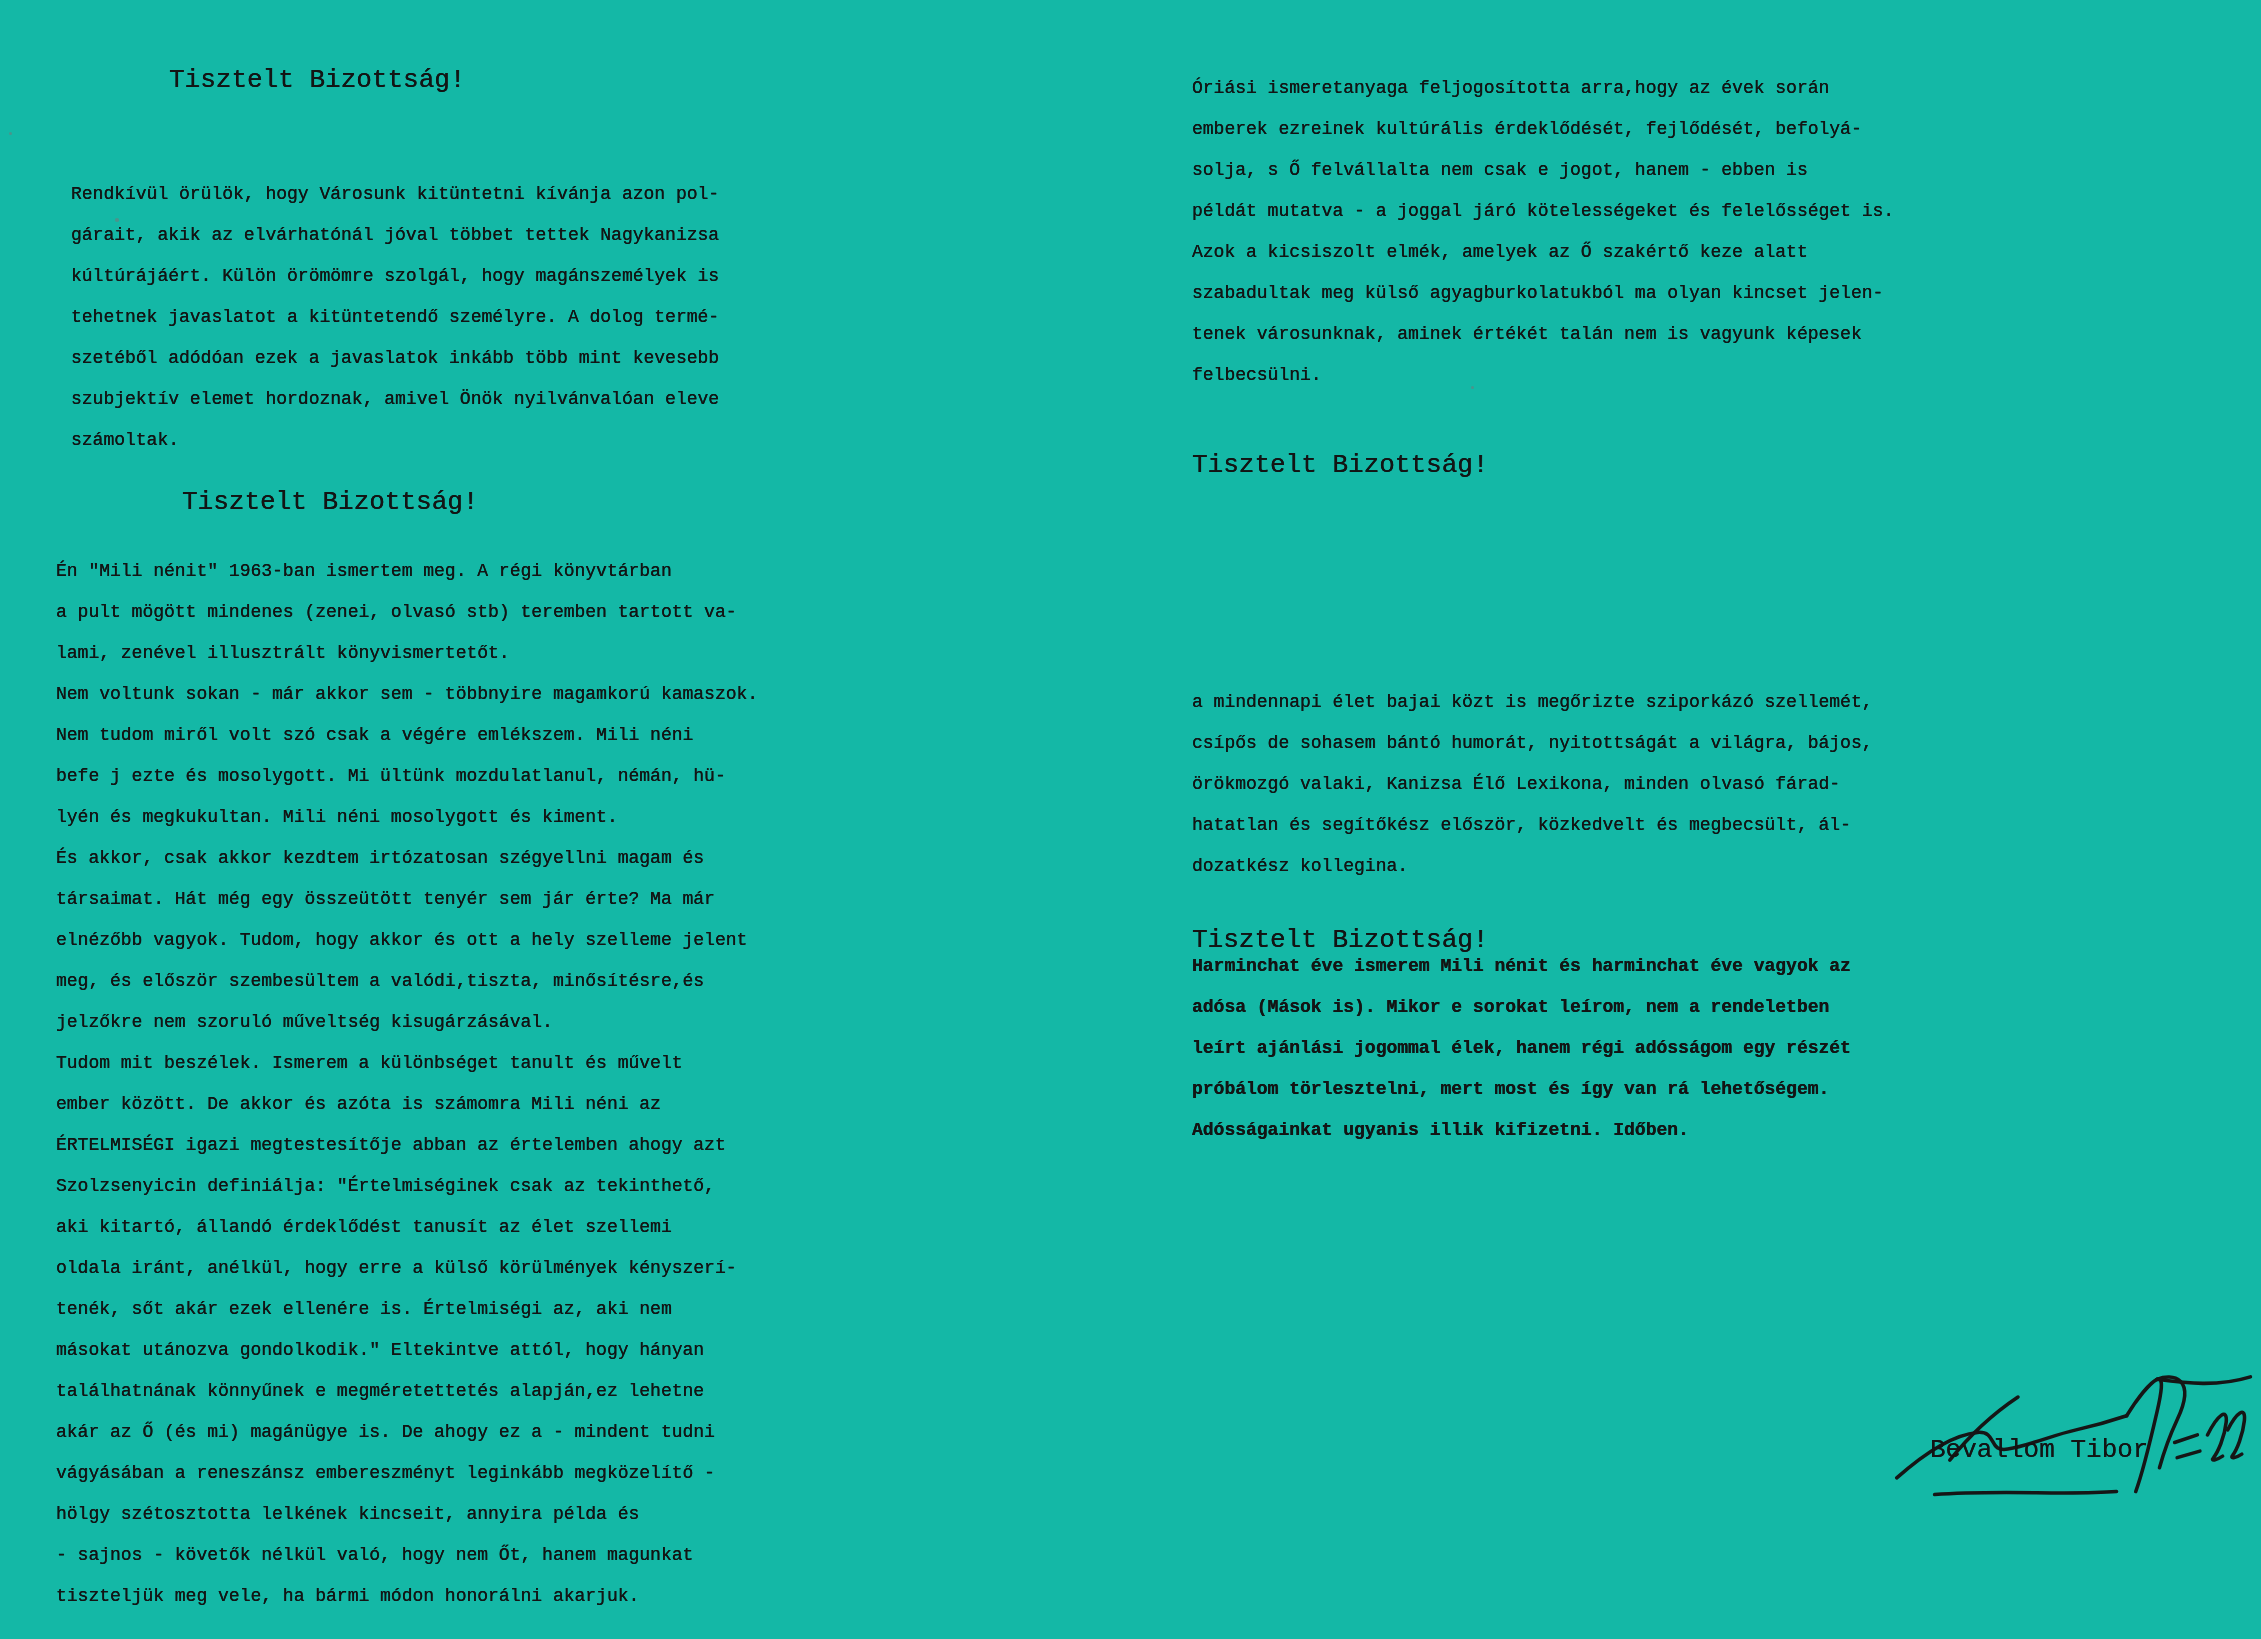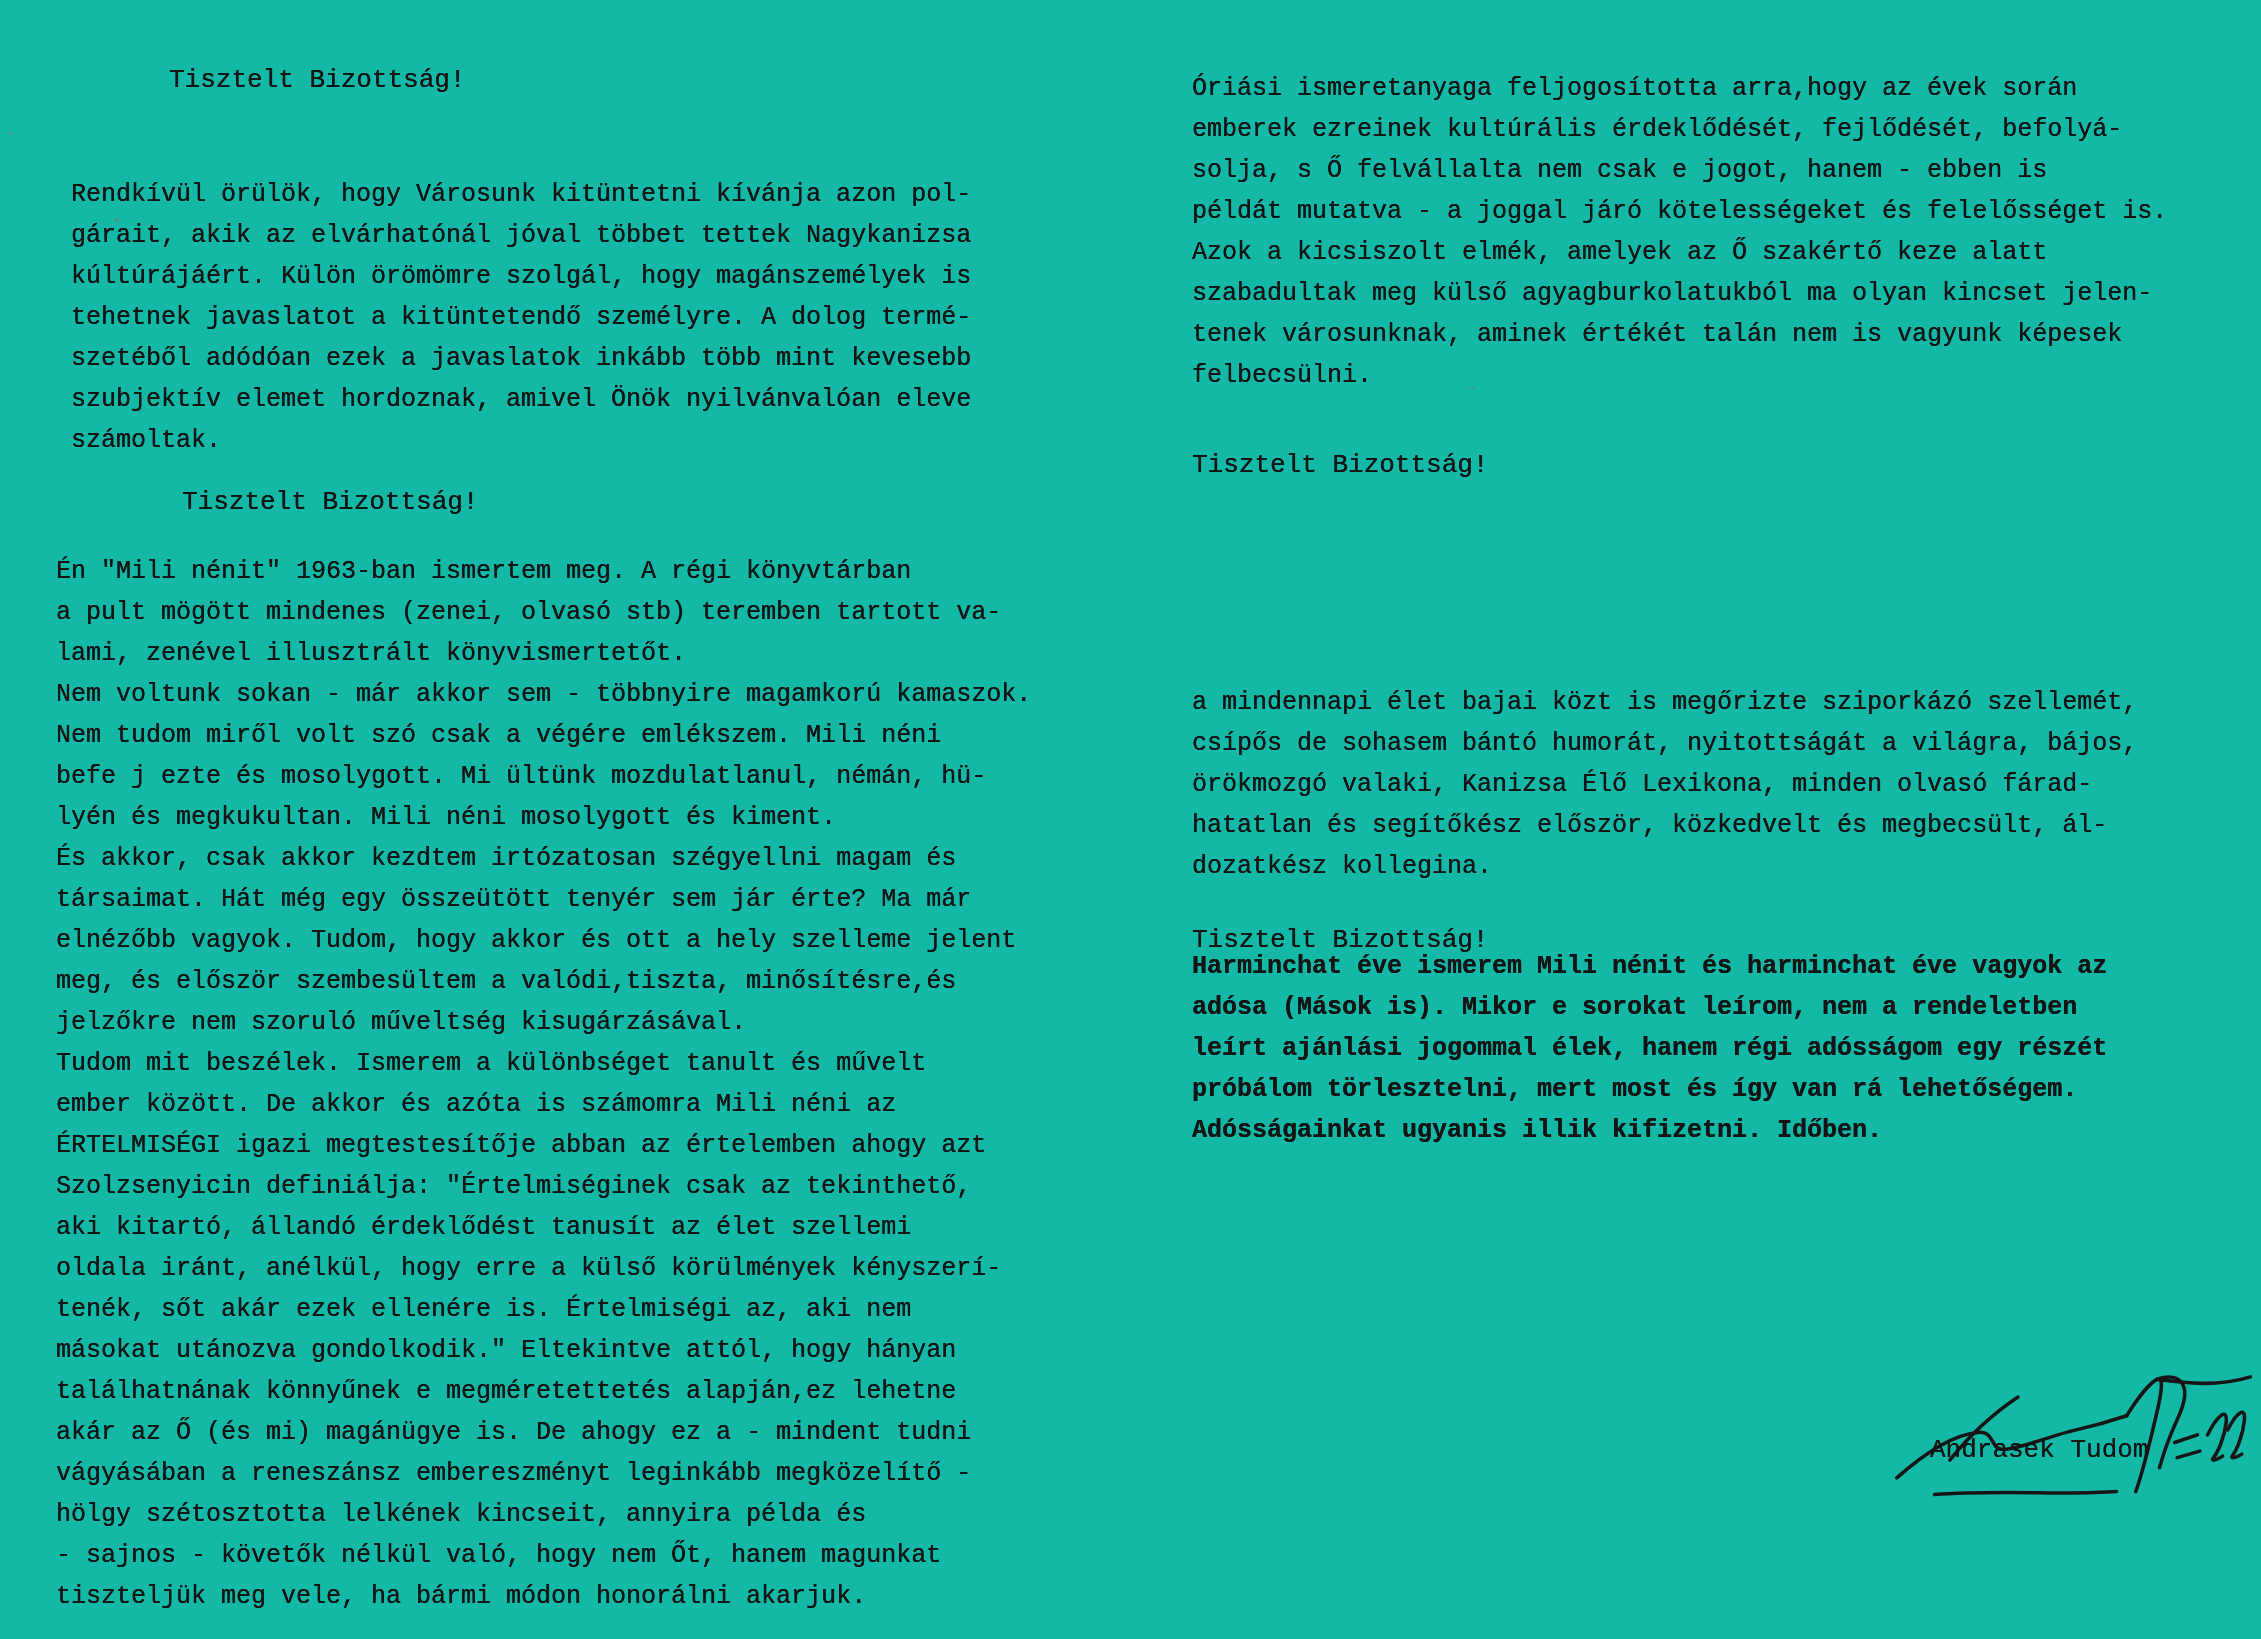--- a/index.html
+++ b/index.html
@@ -11,21 +11,21 @@
     position: relative;
     width: 2261px;
     height: 1640px;
     background: #14b8a6;
     overflow: hidden;
     font-family: "Liberation Mono", "DejaVu Sans Mono", monospace;
     color: #141414;
   }
   .tw {
     position: absolute;
-    font-size: 25px;
+    font-size: 18px;
     line-height: 41px;
     letter-spacing: 0px;
     white-space: pre-line;
     text-shadow: 0 0 0.5px rgba(10,10,10,0.85), 0.3px 0.3px 0 rgba(10,10,10,0.35);
   }
   .salutation {
     font-size: 26px;
   }
   .bold-line {
     font-weight: bold;
@@ -142,21 +142,21 @@
         <path d="M 560 40 C 620 48, 680 55, 745 35"></path>
 
         <path d="M 595 165 L 640 150"></path>
         <path d="M 600 195 L 645 182"></path>
         <path d="M 660 150 C 680 110, 700 95, 697 125 C 694 155, 680 185, 672 195 C 665 203, 678 200, 690 192"></path>
         <path d="M 700 140 C 718 105, 736 92, 733 122 C 730 150, 718 180, 710 190 C 703 198, 716 196, 728 188"></path>
 
         <path d="M 120 268 C 250 258, 380 270, 480 262"></path>
       </g>
     </svg>
-    <div class="typed-name">Andrasek Tudom</div>
+    <div class="typed-name">Bevallom Tibor</div>
   </div>
 
   <div class="speck" style="left:115px; top:218px; width:3.5px; height:3.5px;"></div>
   <div class="speck" style="left:9px; top:132px; width:3px; height:3px;"></div>
   <div class="speck" style="left:1471px; top:386px; width:3px; height:3px;"></div>
 
 </div>
 
 
 </body></html>

